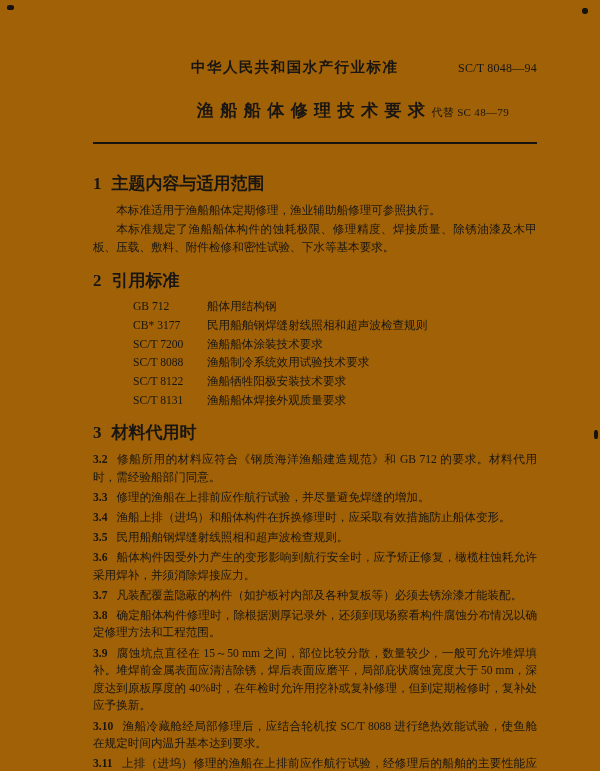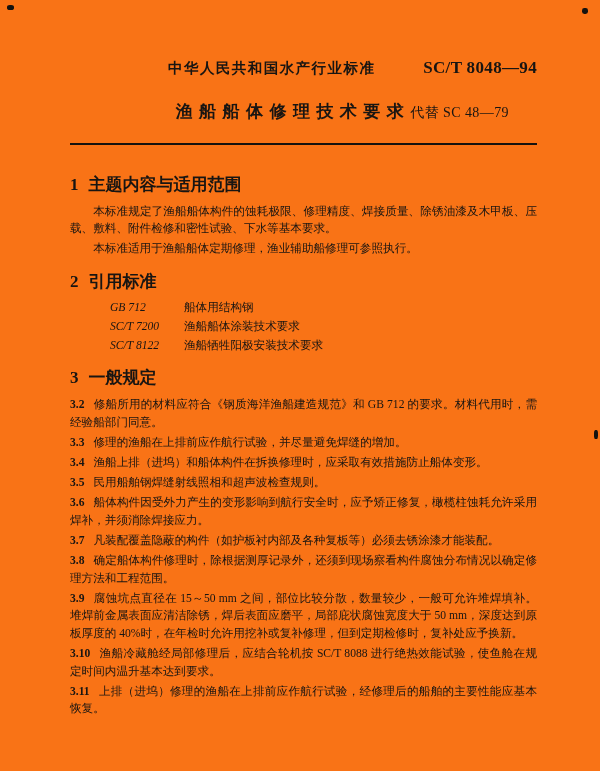--- a/index.html
+++ b/index.html
@@ -6,24 +6,24 @@
     margin: 0;
     padding: 0;
     background: #e8e6e1;
     font-family: "Liberation Serif", "DejaVu Serif", serif;
   }
   .page {
     position: relative;
     width: 600px;
     height: 771px;
     margin: 0 auto;
-    background: #f97316;
+    background: #a16207;
     color: #181512;
     box-sizing: border-box;
-    padding: 58px 63px 14px 70px;
+    padding: 58px 63px 14px 93px;
     display: flex;
     flex-direction: column;
     overflow: hidden;
   }
   
   .speck { position: absolute; background: #15120f; border-radius: 40%; }
   .speck.s1 { left: 7px; top: 5px; width: 7px; height: 5px; }
   .speck.s2 { left: 582px; top: 8px; width: 6px; height: 6px; }
   .speck.s3 { left: 594px; top: 430px; width: 4px; height: 9px; }
 
@@ -33,38 +33,38 @@
     align-items: baseline;
     justify-content: space-between;
     padding-left: 98px;
   }
   .org-line {
     font-weight: bold;
     font-size: 14.5px;
     letter-spacing: 0.10em;
   }
   .std-no {
-    font-weight: bold;
-    font-size: 17px;
+    font-weight: normal;
+    font-size: 12px;
     letter-spacing: 0.02em;
   }
   .hdr-row2 {
     display: flex;
     align-items: baseline;
     justify-content: flex-end;
     padding-left: 98px;
     margin-top: 22px;
   }
   .doc-title {
     font-weight: bold;
     font-size: 17px;
     letter-spacing: 0.38em;
   }
   .replaces {
-    font-size: 14px;
+    font-size: 11px;
     letter-spacing: 0.03em;
     padding-right: 28px;
   }
   .head-rule {
     border: none;
     border-top: 2.5px solid #15120f;
     margin: 20px 0 0 0;
   }
 
   
@@ -81,21 +81,21 @@
   }
   .sec-heading .hno { margin-right: 10px; }
   p.para {
     margin: 2px 0;
     text-indent: 2em;
   }
   p.ref-item {
     margin: 1px 0 1px 40px;
     text-indent: 0;
   }
-  .ref-code { display: inline-block; min-width: 74px; font-style: italic; }
+  .ref-code { display: inline-block; min-width: 74px; }
   p.clause {
     margin: 2.5px 0;
     text-indent: 0;
   }
   .cno {
     font-weight: bold;
     margin-right: 9px;
     white-space: nowrap;
   }
 </style>
@@ -119,32 +119,35 @@
     </div>
   </header>
 
   <hr class="head-rule">
 
   <main class="body-text">
 
     <div class="sec-heading">
       <span class="hno">1</span><span>主题内容与适用范围</span>
     </div>
+    <p class="para">本标准适用于渔船船体定期修理，渔业辅助船修理可参照执行。</p>
     <p class="para">本标准规定了渔船船体构件的蚀耗极限、修理精度、焊接质量、除锈油漆及木甲板、压载、敷料、附件检修和密性试验、下水等基本要求。</p>
-    <p class="para">本标准适用于渔船船体定期修理，渔业辅助船修理可参照执行。</p>
 
     <div class="sec-heading">
       <span class="hno">2</span><span>引用标准</span>
     </div>
     <p class="ref-item"><span class="ref-code">GB 712</span><span>船体用结构钢</span></p>
+    <p class="ref-item"><span class="ref-code">CB* 3177</span><span>民用船舶钢焊缝射线照相和超声波检查规则</span></p>
     <p class="ref-item"><span class="ref-code">SC/T 7200</span><span>渔船船体涂装技术要求</span></p>
+    <p class="ref-item"><span class="ref-code">SC/T 8088</span><span>渔船制冷系统效用试验技术要求</span></p>
     <p class="ref-item"><span class="ref-code">SC/T 8122</span><span>渔船牺牲阳极安装技术要求</span></p>
+    <p class="ref-item"><span class="ref-code">SC/T 8131</span><span>渔船船体焊接外观质量要求</span></p>
 
     <div class="sec-heading">
-      <span class="hno">3</span><span>一般规定</span>
+      <span class="hno">3</span><span>材料代用时</span>
     </div>
     <p class="clause"><span class="cno">3.2</span><span>修船所用的材料应符合《钢质海洋渔船建造规范》和 GB 712 的要求。材料代用时，需经验船部门同意。</span></p>
     <p class="clause"><span class="cno">3.3</span><span>修理的渔船在上排前应作航行试验，并尽量避免焊缝的增加。</span></p>
     <p class="clause"><span class="cno">3.4</span><span>渔船上排（进坞）和船体构件在拆换修理时，应采取有效措施防止船体变形。</span></p>
     <p class="clause"><span class="cno">3.5</span><span>民用船舶钢焊缝射线照相和超声波检查规则。</span></p>
     <p class="clause"><span class="cno">3.6</span><span>船体构件因受外力产生的变形影响到航行安全时，应予矫正修复，橄榄柱蚀耗允许采用焊补，并须消除焊接应力。</span></p>
     <p class="clause"><span class="cno">3.7</span><span>凡装配覆盖隐蔽的构件（如护板衬内部及各种复板等）必须去锈涂漆才能装配。</span></p>
     <p class="clause"><span class="cno">3.8</span><span>确定船体构件修理时，除根据测厚记录外，还须到现场察看构件腐蚀分布情况以确定修理方法和工程范围。</span></p>
     <p class="clause"><span class="cno">3.9</span><span>腐蚀坑点直径在 15～50 mm 之间，部位比较分散，数量较少，一般可允许堆焊填补。堆焊前金属表面应清洁除锈，焊后表面应磨平，局部庇状腐蚀宽度大于 50 mm，深度达到原板厚度的 40%时，在年检时允许用挖补或复补修理，但到定期检修时，复补处应予换新。</span></p>
     <p class="clause"><span class="cno">3.10</span><span>渔船冷藏舱经局部修理后，应结合轮机按 SC/T 8088 进行绝热效能试验，使鱼舱在规定时间内温升基本达到要求。</span></p>

